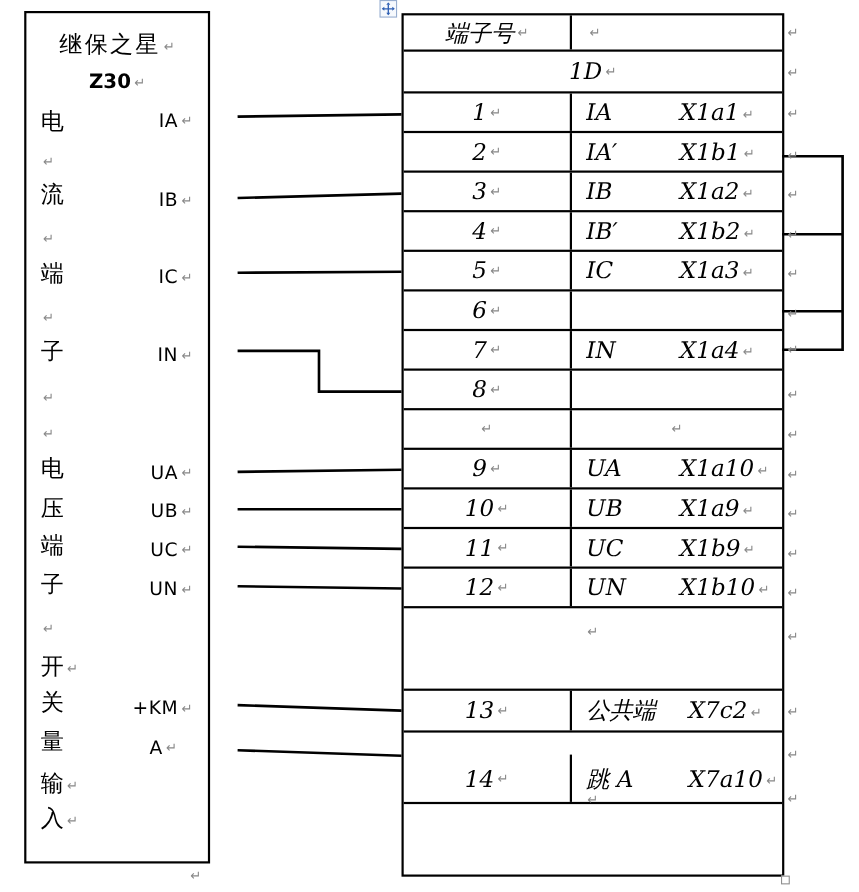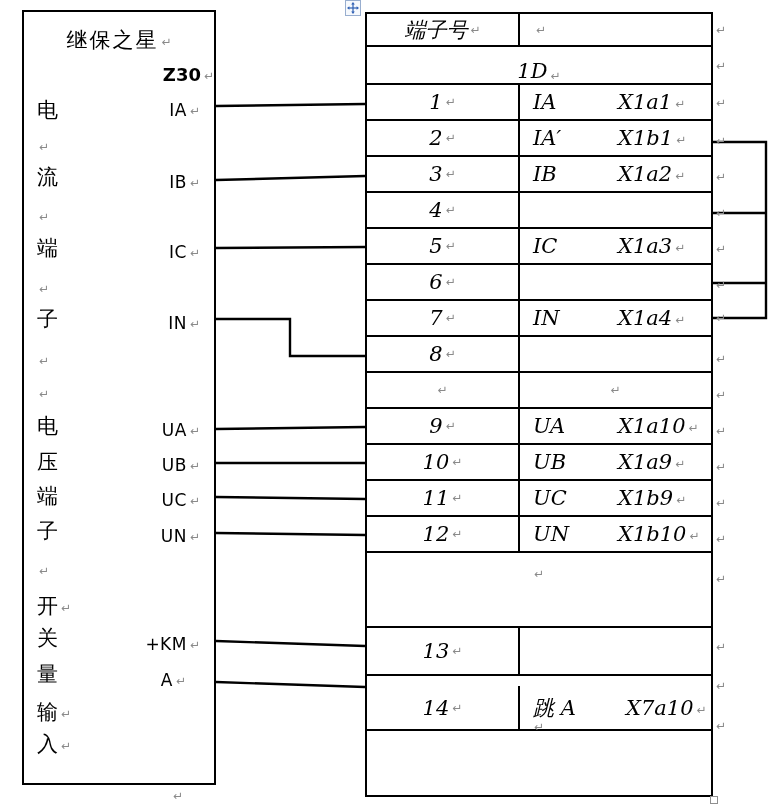--- a/index.html
+++ b/index.html
@@ -1,44 +1,44 @@
 <!DOCTYPE html>
 <html><head>
 <meta charset="utf-8">
 <style>
   html,body{margin:0;padding:0;background:#fff;}
   .canvas{position:relative;width:781px;height:811px;background:#ffffff;overflow:hidden;
           font-family:"DejaVu Serif","Liberation Serif",serif;color:#000;}
   
-  .devbox{position:absolute;left:22px;top:10px;width:194px;height:775px;
+  .devbox{position:absolute;left:22px;top:10px;width:169px;height:775px;
           border:2.5px solid #000;box-sizing:border-box;}
   .dev-title{position:absolute;left:0;right:0;top:14px;text-align:center;
              font-size:21px;letter-spacing:2px;}
-  .dev-model{position:absolute;left:0;right:0;top:52px;text-align:right;
+  .dev-model{position:absolute;left:0;right:0;top:52px;text-align:center;
              font-family:"DejaVu Sans","Liberation Sans",sans-serif;
              font-size:18px;font-weight:600;}
   .sidechar{position:absolute;left:13px;font-size:21px;line-height:24px;}
   .term{position:absolute;right:14px;font-family:"DejaVu Sans","Liberation Sans",sans-serif;
         font-size:17px;font-weight:500;letter-spacing:.5px;}
   
   .pm{font-family:"DejaVu Sans","Liberation Sans",sans-serif;font-size:12px;
       color:#8a8a8a;font-weight:400;letter-spacing:0;}
   .pm-abs{position:absolute;}
   .pm-in{margin-left:3px;vertical-align:1px;}
   
   .ttable{position:absolute;left:365px;top:12px;width:348px;height:785px;
           border:2px solid #000;box-sizing:border-box;font-size:21px;font-style:italic;}
   .trow{position:absolute;left:0;right:0;display:flex;box-sizing:border-box;
         border-bottom:2px solid #000;}
   .trow.last{border-bottom:none;}
   .c1{width:153px;border-right:2px solid #000;box-sizing:border-box;
       display:flex;align-items:center;justify-content:center;}
   .c2{flex:1;position:relative;display:flex;align-items:center;padding-left:13px;}
   .c2 .cd{position:absolute;left:98px;}
-  .merged{display:flex;align-items:flex-end;justify-content:center;}
+  .merged{display:flex;align-items:center;justify-content:center;}
   .merged-top{align-items:flex-start;}
   
   .movehandle{position:absolute;left:345px;top:0px;width:16px;height:16px;
               border:1px solid #98aecf;background:#f6f9fd;box-sizing:border-box;
               display:flex;align-items:center;justify-content:center;cursor:move;}
   .resizehandle{position:absolute;left:710px;top:796px;width:8px;height:8px;
                 border:1px solid #8f8f8f;background:#fff;box-sizing:border-box;cursor:nwse-resize;}
   .wires{position:absolute;left:0;top:0;pointer-events:none;}
 </style>
 </head>
@@ -129,20 +129,24 @@
       <div class="c2">
           <span>IB</span>
           <span class="cd"><span>X1a2</span><span class="pm pm-in">↵</span></span>
         </div>
     </div>
     <div class="trow" style="top:179px;height:36px">
       <div class="c1">
           <span>4</span>
           <span class="pm pm-in">↵</span>
         </div>
+      <div class="c2">
+          <span>IB′</span>
+          <span class="cd"><span>X1b2</span><span class="pm pm-in">↵</span></span>
+        </div>
     </div>
     <div class="trow" style="top:215px;height:36px">
       <div class="c1">
           <span>5</span>
           <span class="pm pm-in">↵</span>
         </div>
       <div class="c2">
           <span>IC</span>
           <span class="cd"><span>X1a3</span><span class="pm pm-in">↵</span></span>
         </div>
@@ -217,24 +221,28 @@
       <div class="c2">
           <span>UN</span>
           <span class="cd"><span>X1b10</span><span class="pm pm-in">↵</span></span>
         </div>
     </div>
 
     <div class="trow merged merged-top" style="top:539px;height:75px;padding-top:14px">
       <span class="pm">↵</span>
     </div>
 
-    <div class="trow" style="top:614px;height:48px">
+    <div class="trow" style="top:614px;height:38px">
       <div class="c1">
           <span>13</span>
           <span class="pm pm-in">↵</span>
+        </div>
+      <div class="c2">
+          <span>公共端</span>
+          <span class="cd" style="left:106px"><span>X7c2</span><span class="pm pm-in">↵</span></span>
         </div>
     </div>
     <div class="trow" style="top:672px;height:45px">
       <div class="c1">
           <span>14</span>
           <span class="pm pm-in">↵</span>
         </div>
       <div class="c2">
           <span>跳 A</span>
           <span class="cd" style="left:106px"><span>X7a10</span><span class="pm pm-in">↵</span></span>

